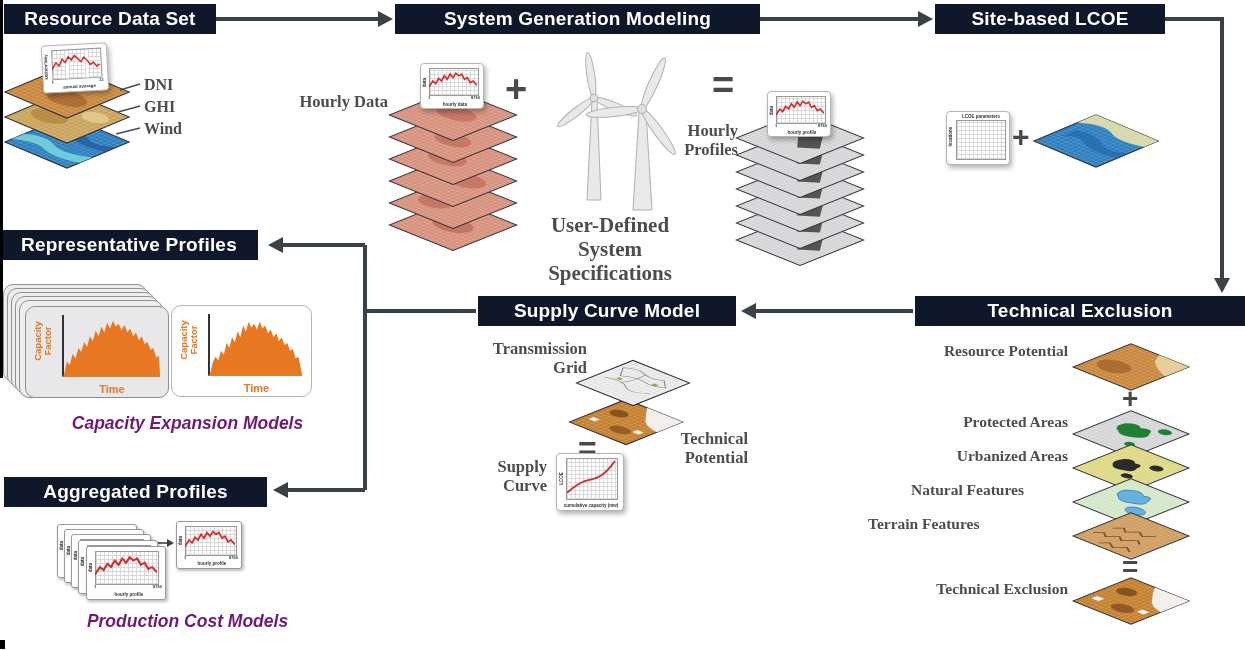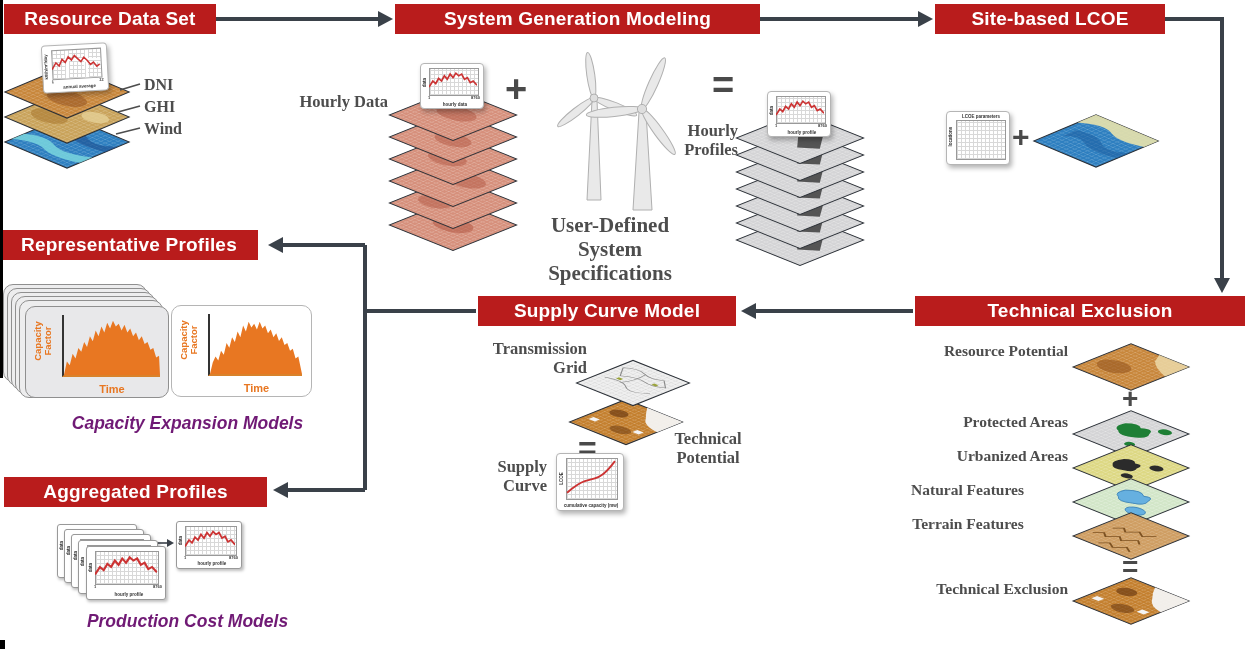--- a/index.html
+++ b/index.html
@@ -1,19 +1,19 @@
 <!DOCTYPE html>
 <html><head>
 <meta charset="utf-8">
 <style>
   html,body{margin:0;padding:0;background:#fff;}
   body{font-family:"Liberation Sans","DejaVu Sans",sans-serif;}
   #canvas{position:relative;width:1245px;height:650px;background:#fff;overflow:hidden;}
   .abs{position:absolute;}
-  .hbox{position:absolute;background:#b91c1c;color:#fff;display:flex;align-items:center;justify-content:center;
+  .hbox{position:absolute;background:#0f172a;color:#fff;display:flex;align-items:center;justify-content:center;
         font-size:19px;font-weight:600;letter-spacing:.2px;z-index:5;}
   .lbl{position:absolute;color:#4d4d4d;font-weight:600;font-size:16px;line-height:1.15;z-index:4;font-family:Liberation Serif, serif;}
   .op{position:absolute;color:#4a4a4a;font-weight:700;z-index:4;line-height:1;}
   .caption{position:absolute;font-style:italic;font-weight:600;color:#701a75;font-size:17.5px;text-align:center;z-index:4;}
   svg{display:block;}
   .lay-svg{position:absolute;z-index:2;overflow:visible;}
   
   .chart-card{position:absolute;background:#fff;border:1px solid #b5b5b5;border-radius:4px;
               box-shadow:2px 3px 5px rgba(0,0,0,.3);z-index:6;}
   .cc-y{position:absolute;transform:rotate(-90deg);transform-origin:center;font-size:4.5px;font-weight:700;color:#333;white-space:nowrap;}
@@ -308,21 +308,21 @@
       <rect width="88" height="88" fill="url(#p-blue)" stroke="#2a2f36" stroke-width="1.8"></rect>
       <path d="M0 0 L88 0 88 20 Q60 30 42 20 T0 26 Z" fill="#e9e3ac" opacity=".9"></path>
       <path d="M12 40 Q34 32 52 44 T88 40 L88 58 Q58 66 40 56 T12 60 Z" fill="#1d5fa0" opacity=".55"></path>
     </g>
   </svg>
 
   <div class="lbl" style="left:868px;top:342px;width:200px;text-align:right;font-size:15.5px"><span>Resource Potential</span></div>
   <div class="lbl" style="left:868px;top:413px;width:200px;text-align:right;font-size:15.5px"><span>Protected Areas</span></div>
   <div class="lbl" style="left:868px;top:447px;width:200px;text-align:right;font-size:15.5px"><span>Urbanized Areas</span></div>
   <div class="lbl" style="left:824px;top:481px;width:200px;text-align:right;font-size:15.5px"><span>Natural Features</span></div>
-  <div class="lbl" style="left:868px;top:515px;width:200px;text-align:center;font-size:15.5px"><span>Terrain Features</span></div>
+  <div class="lbl" style="left:868px;top:515px;width:200px;text-align:left;font-size:15.5px"><span>Terrain Features</span></div>
   <div class="op" style="left:1122px;top:385px;font-size:28px">+</div>
   <div class="op" style="left:1122px;top:553px;font-size:28px">=</div>
   <div class="lbl" style="left:868px;top:580px;width:200px;text-align:right;font-size:15.5px"><span>Technical Exclusion</span></div>
 
   <svg class="lay-svg" style="left:1065px;top:330px" width="145" height="305" viewBox="0 0 145 305">
     <g transform="translate(66,37) scale(1,.4) rotate(45) translate(-41,-41)">
       <rect width="82" height="82" fill="url(#p-or)" stroke="#2a2f36" stroke-width="1.8"></rect>
       <ellipse cx="28" cy="52" rx="20" ry="14" fill="#96561f" opacity=".6"></ellipse>
       <path d="M40 0 L82 0 82 34 Q60 26 48 14 Z" fill="#ecd9a8" opacity=".85"></path>
     </g>
@@ -378,21 +378,21 @@
       <rect width="80" height="80" fill="url(#p-wht)" stroke="#2a2f36" stroke-width="1.8"></rect>
       <g fill="none" stroke="#8a8a8a" stroke-width="1.2">
         <path d="M6 20 Q18 10 32 16 T58 14 L72 26 Q58 34 46 30 T18 36 Z"></path>
         <path d="M10 50 Q28 42 42 52 T70 46"></path>
         <path d="M34 16 Q38 34 30 48"></path>
       </g>
       <rect x="20" y="40" width="6" height="4" fill="#9aa33a"></rect>
         <rect x="56" y="26" width="6" height="4" fill="#9aa33a"></rect>
     </g>
   </svg>
-  <div class="lbl" style="left:668px;top:430px;width:80px;text-align:center;font-size:16.5px">
+  <div class="lbl" style="left:668px;top:430px;width:80px;text-align:right;font-size:16.5px">
     <span>Technical</span><br>
     <span>Potential</span>
   </div>
   <div class="op" style="left:578px;top:432px;font-size:32px">=</div>
   <div class="lbl" style="left:470px;top:458px;width:77px;text-align:right;font-size:16.5px">
     <span>Supply</span><br>
     <span>Curve</span>
   </div>
   <div class="chart-card" style="left:556px;top:453px;width:66px;height:56px">
     <div class="cc-y" style="left:-8px;top:22px;width:24px;text-align:center">LCOE</div>

